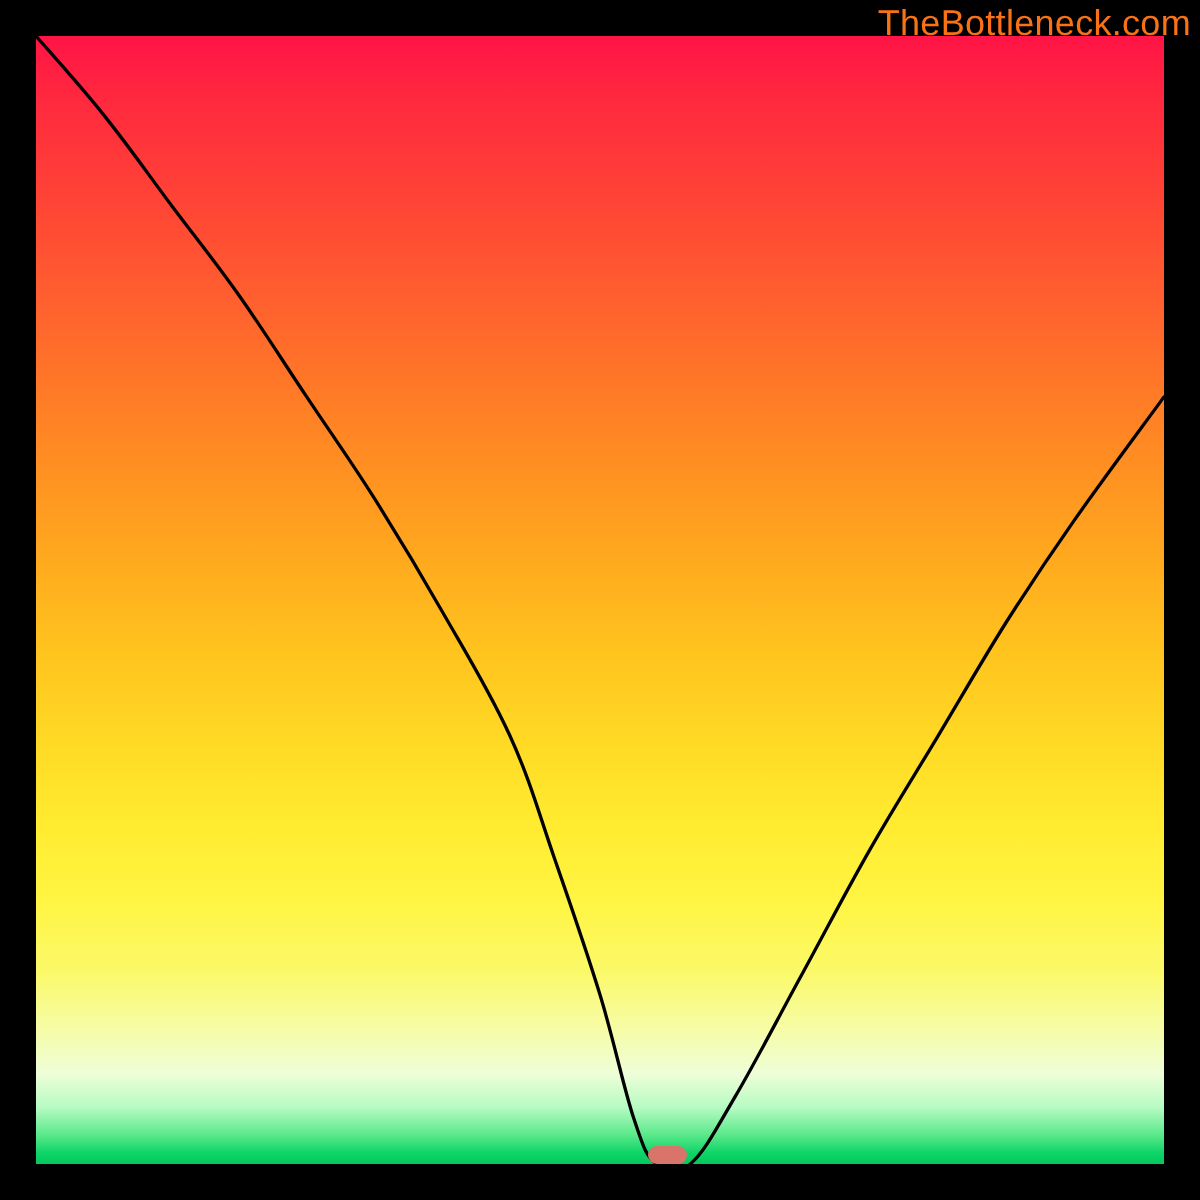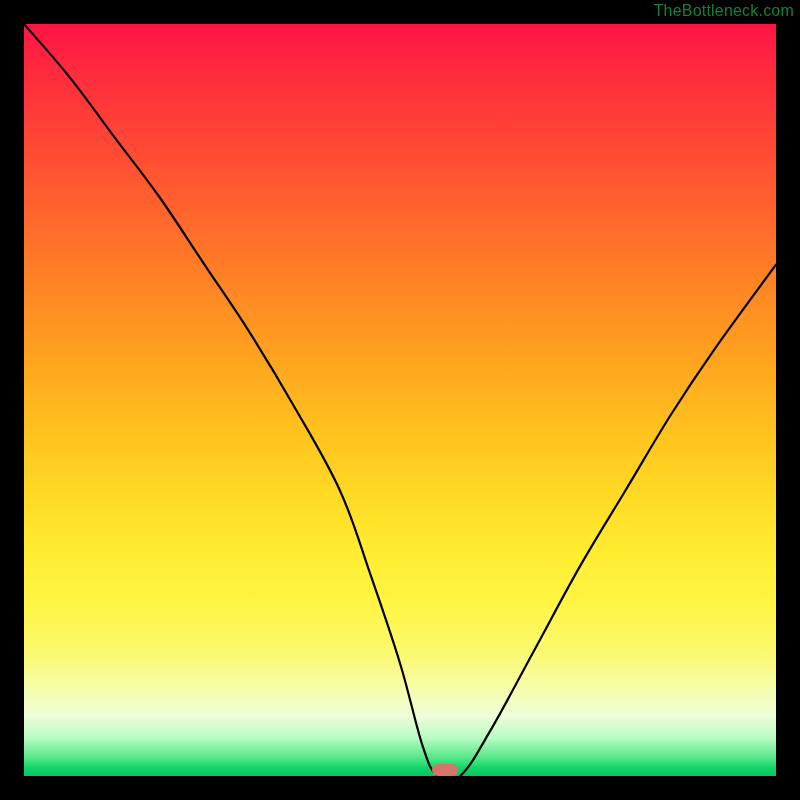--- a/index.html
+++ b/index.html
@@ -43,22 +43,22 @@
       #b6fbc2 95%,
       #57e889 97.5%,
       #0fd468 99%,
       #04c85e 100%
     );
   }
   .watermark {
     position: absolute;
     top: 2px;
     right: 6px;
-    font-size: 16px;
-    color: #15803d;
+    font-size: 24px;
+    color: #f97316;
     font-weight: 500;
     letter-spacing: 0.2px;
     user-select: none;
   }
   svg.curve {
     position: absolute;
     left: 0;
     top: 0;
     width: 752px;
     height: 752px;

